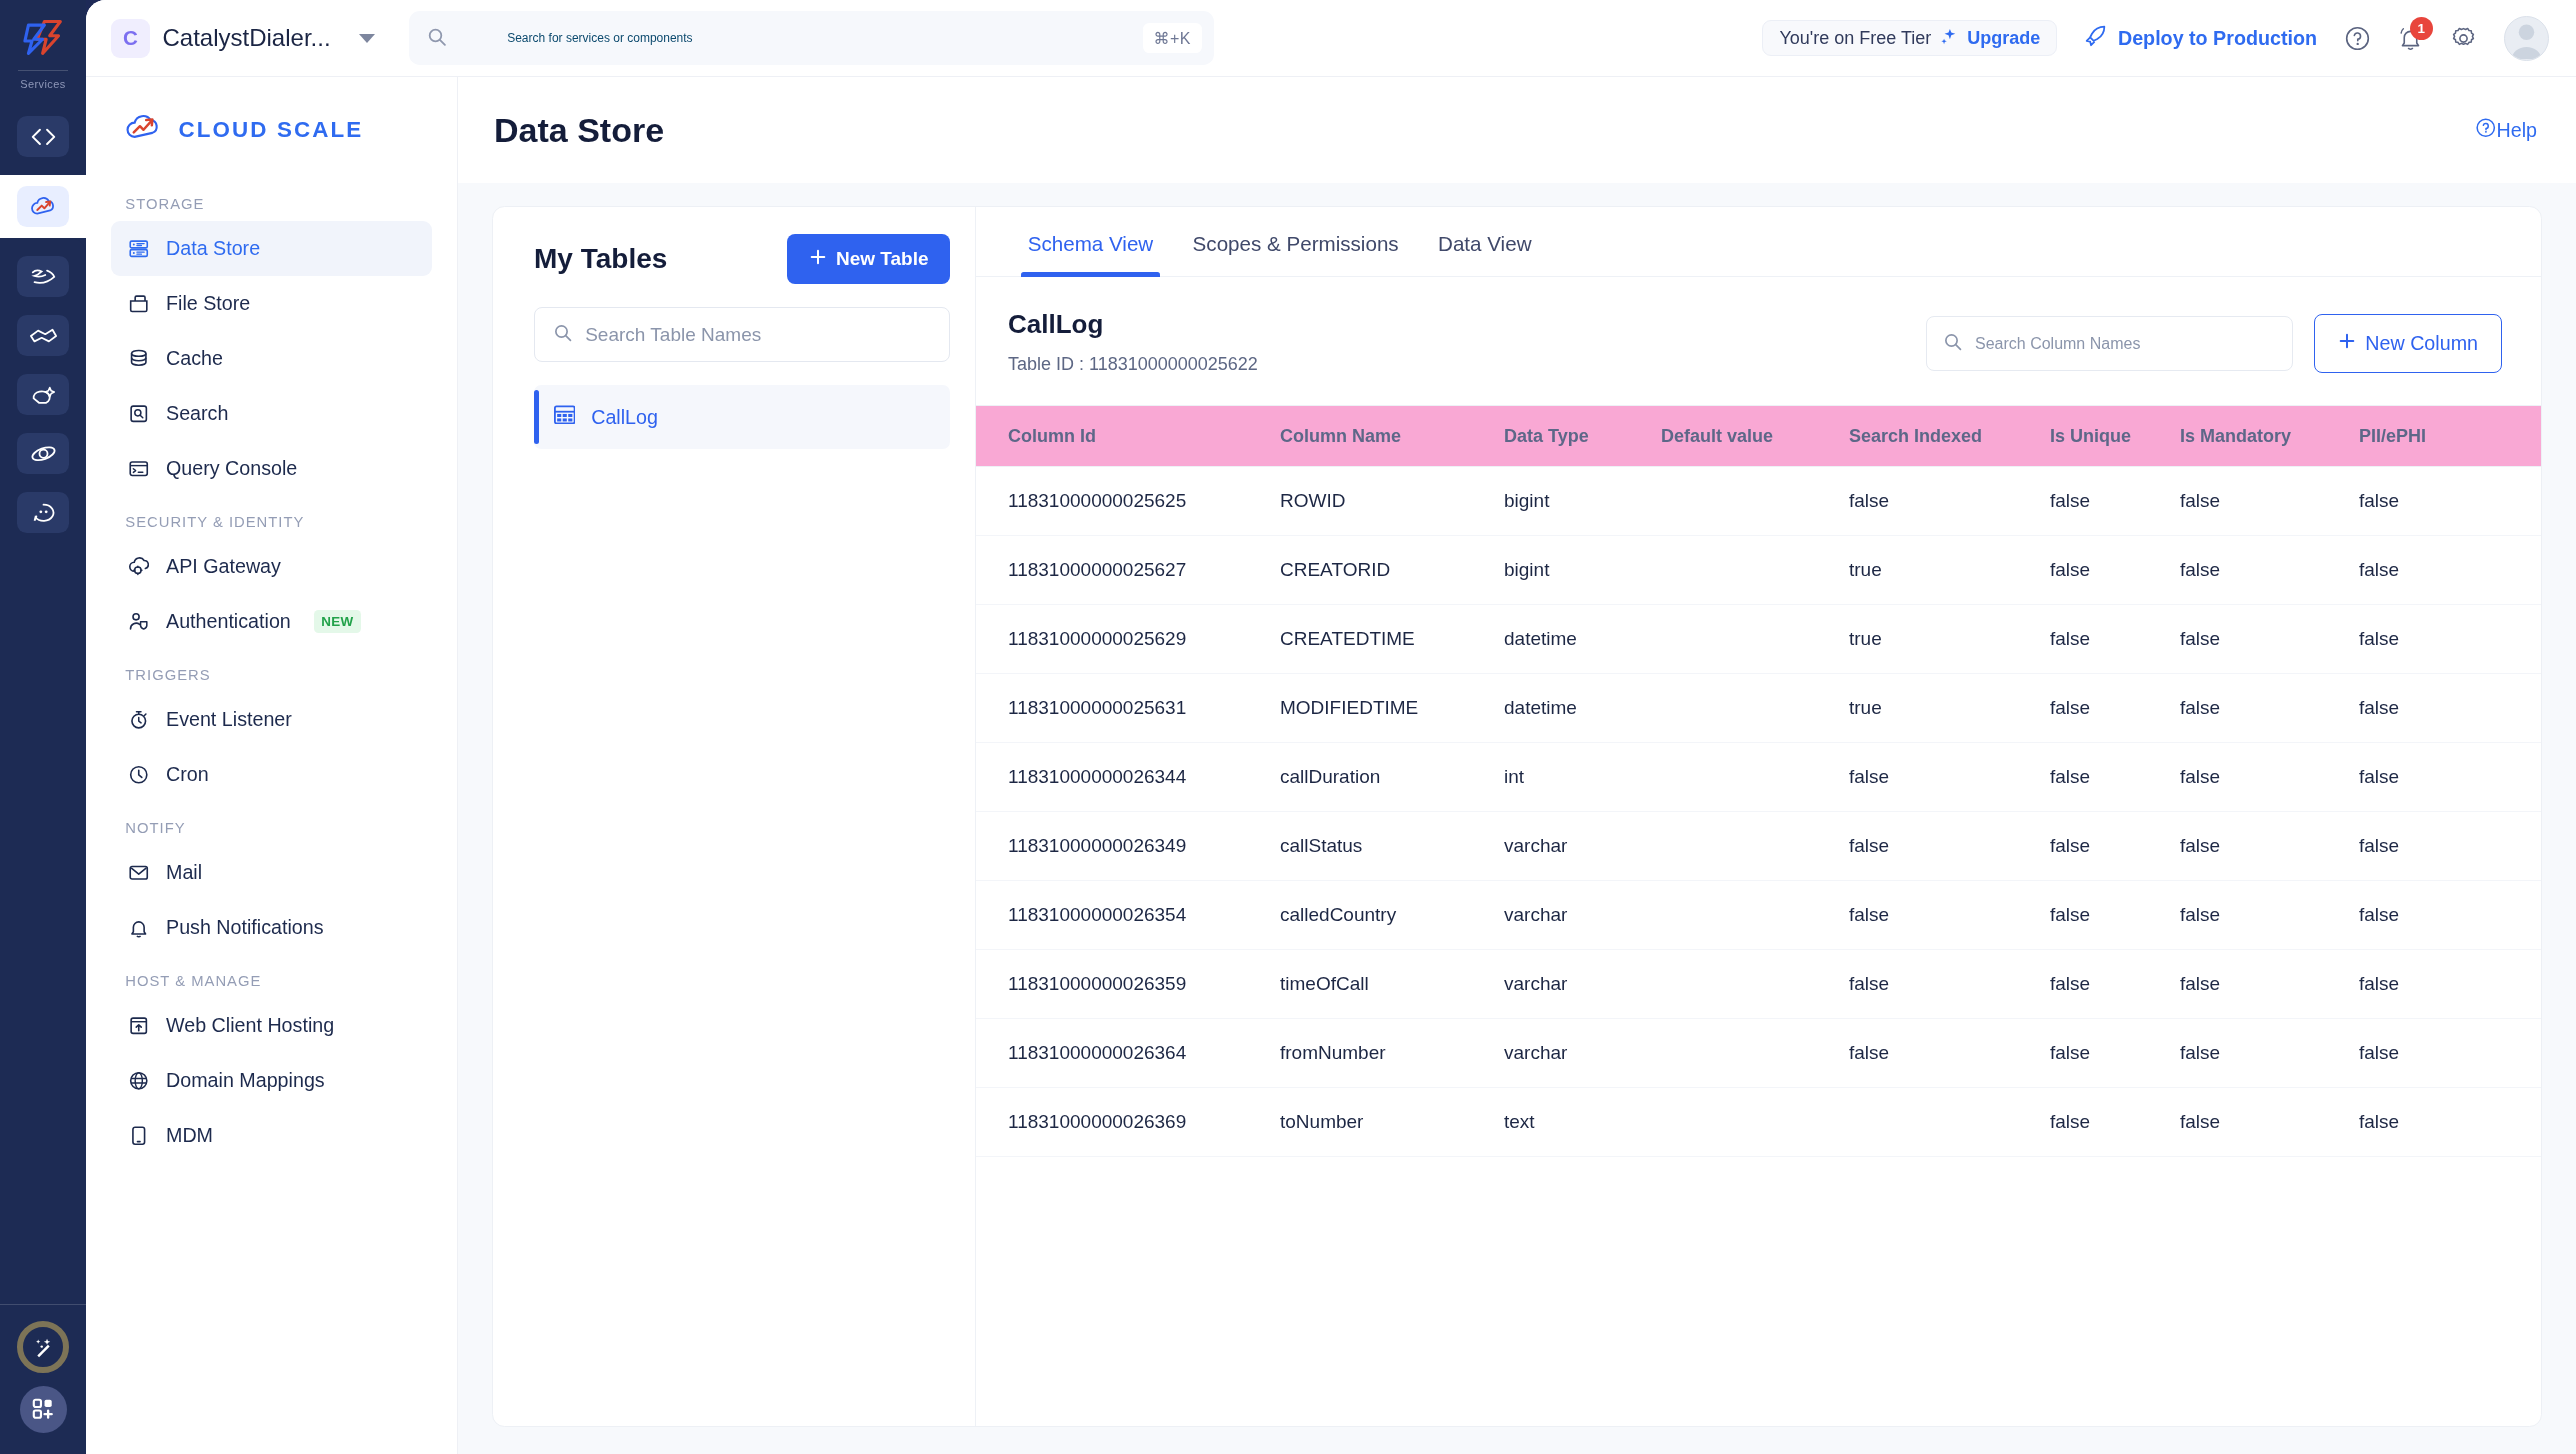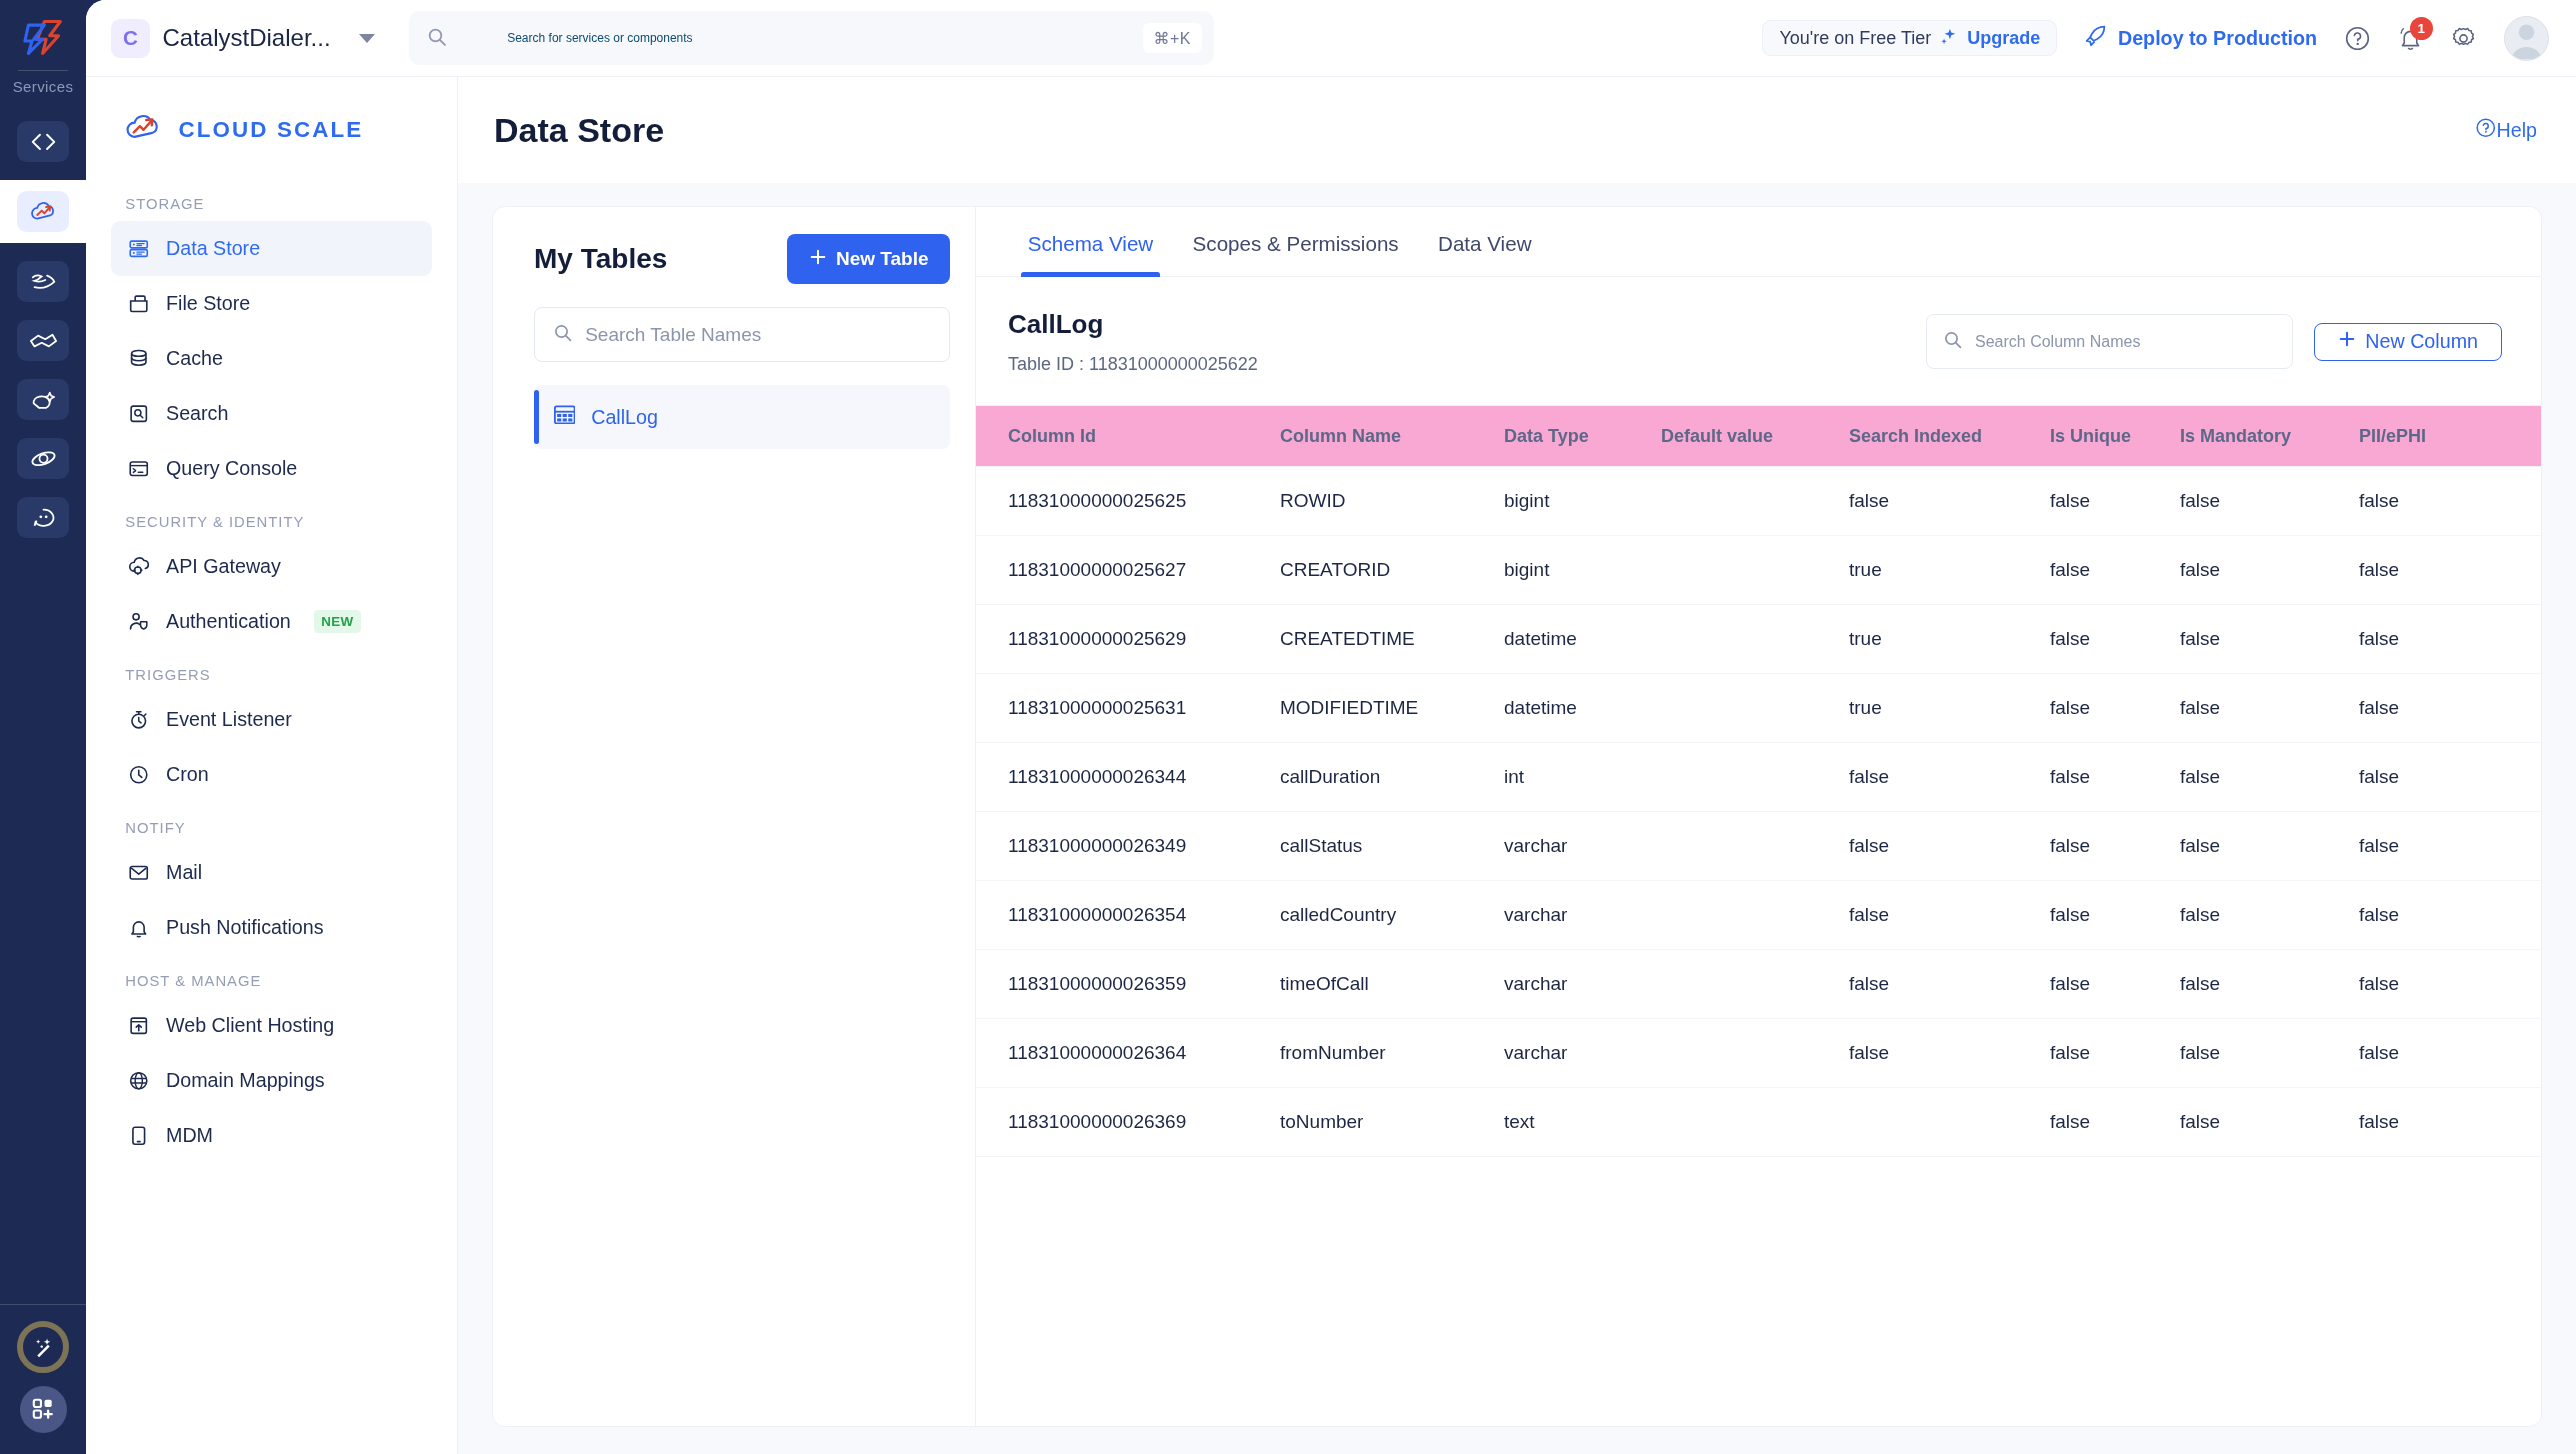--- a/index.html
+++ b/index.html
@@ -13,21 +13,21 @@
 
   
   .rail {
     width: 86px; flex: 0 0 86px; height: 100%;
     background: #1d2b54;
     display: flex; flex-direction: column; align-items: center;
     position: relative; z-index: 5;
   }
   .rail-logo { margin-top: 14.3px; width: 50px; height: 47px; display:flex; align-items:center; justify-content:center;}
   .rail-sep { width: 50px; height: 0.9px; background: rgba(255,255,255,.18); margin: 9px 0 7.2px 0; }
-  .rail-label { color: #8e97b8; font-size: 15px; letter-spacing: 0.4px; margin-bottom: 26px; }
+  .rail-label { color: #8e97b8; font-size: 11px; letter-spacing: 0.4px; margin-bottom: 26px; }
   .rail-items { display: flex; flex-direction: column; align-items: center; gap: 18px; width: 100%; }
   .rail-btn {
     width: 52px; height: 41px; border-radius: 9.8px;
     background: #2a3a68; display: flex; align-items: center; justify-content: center;
     color: #fff; position: relative;
   }
   .rail-active {
     position: relative; width: 86px; height: 63px; display:flex; align-items:center; justify-content:center;
     background: #ffffff;
   }
@@ -199,21 +199,21 @@
   .schema-head { display: flex; align-items: flex-start; padding: 32px 39px 30px 32px; }
   .tname { font-size: 26px; font-weight: 700; color: #141d3a; }
   .tid { font-size: 18px; color: #5d6784; margin-top: 14.3px; }
   .schema-actions { margin-left: auto; display: flex; align-items: center; gap: 21.5px; padding-top: 5.4px; }
   .col-search {
     width: 367px; height: 55px; border: 0.9px solid #e6eaf1; border-radius: 8px;
     display: flex; align-items: center; gap: 12.5px; padding: 0 16px;
   }
   .col-search .ph { color: #8b95ab; font-size: 16px; }
   .btn-new-col {
-    height: 38px; border: 0.9px solid #2f62ef; color: #2f62ef; background: #fff;
+    height: 59px; border: 0.9px solid #2f62ef; color: #2f62ef; background: #fff;
     border-radius: 8px; padding: 0 23px; font-size: 19.7px; font-family: inherit;
     display: flex; align-items: center; gap: 9px;
   }
 
   .grid-wrap { flex: 1; overflow: hidden; }
   table.schema { width: 100%; border-collapse: collapse; table-layout: fixed; }
   table.schema th {
     background: #f9a8d4; color: #5d6788; font-size: 18px; font-weight: 600; text-align: left;
     padding: 19.7px 0 19.7px 0; border-top: 0.9px solid #eef1f6; border-bottom: 0.9px solid #eef1f6;
   }

